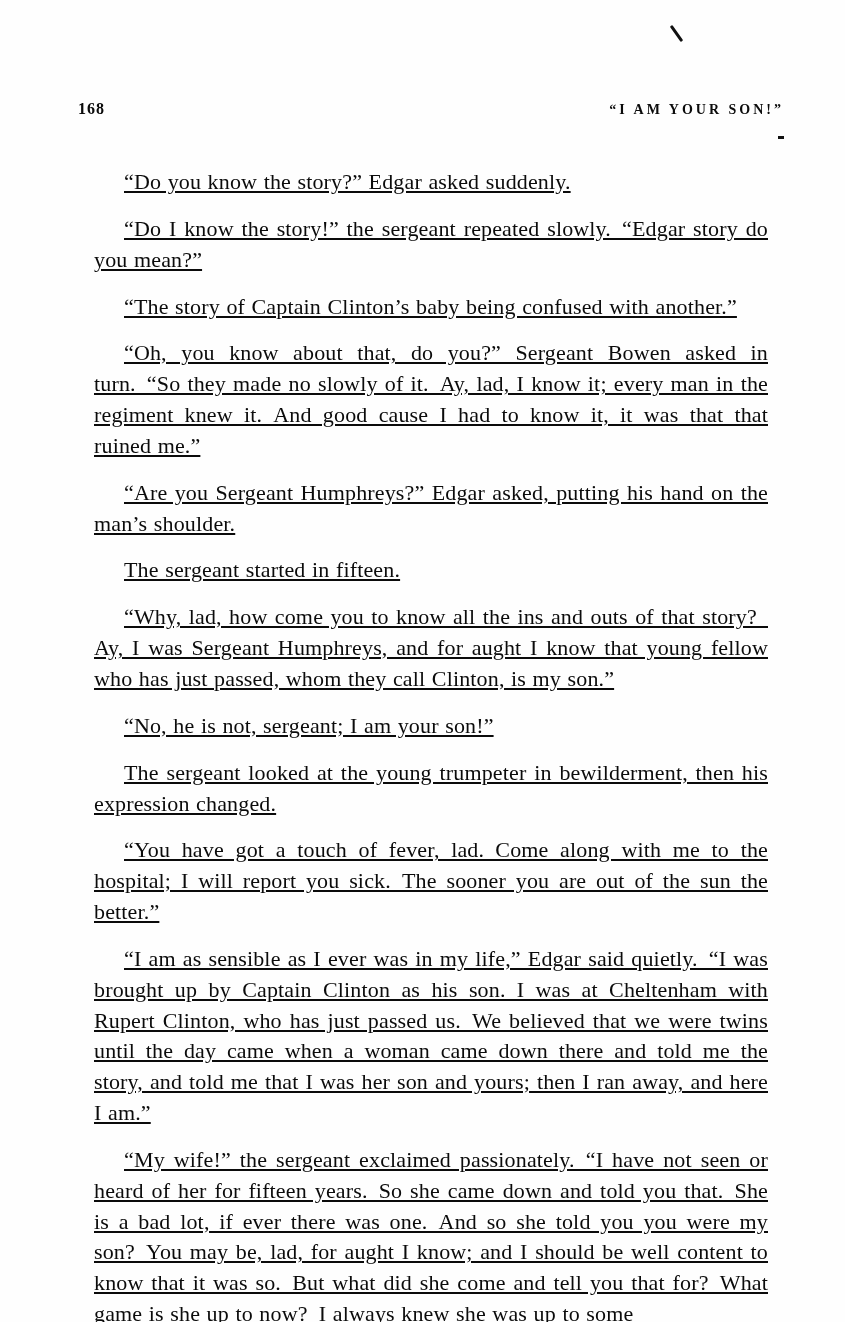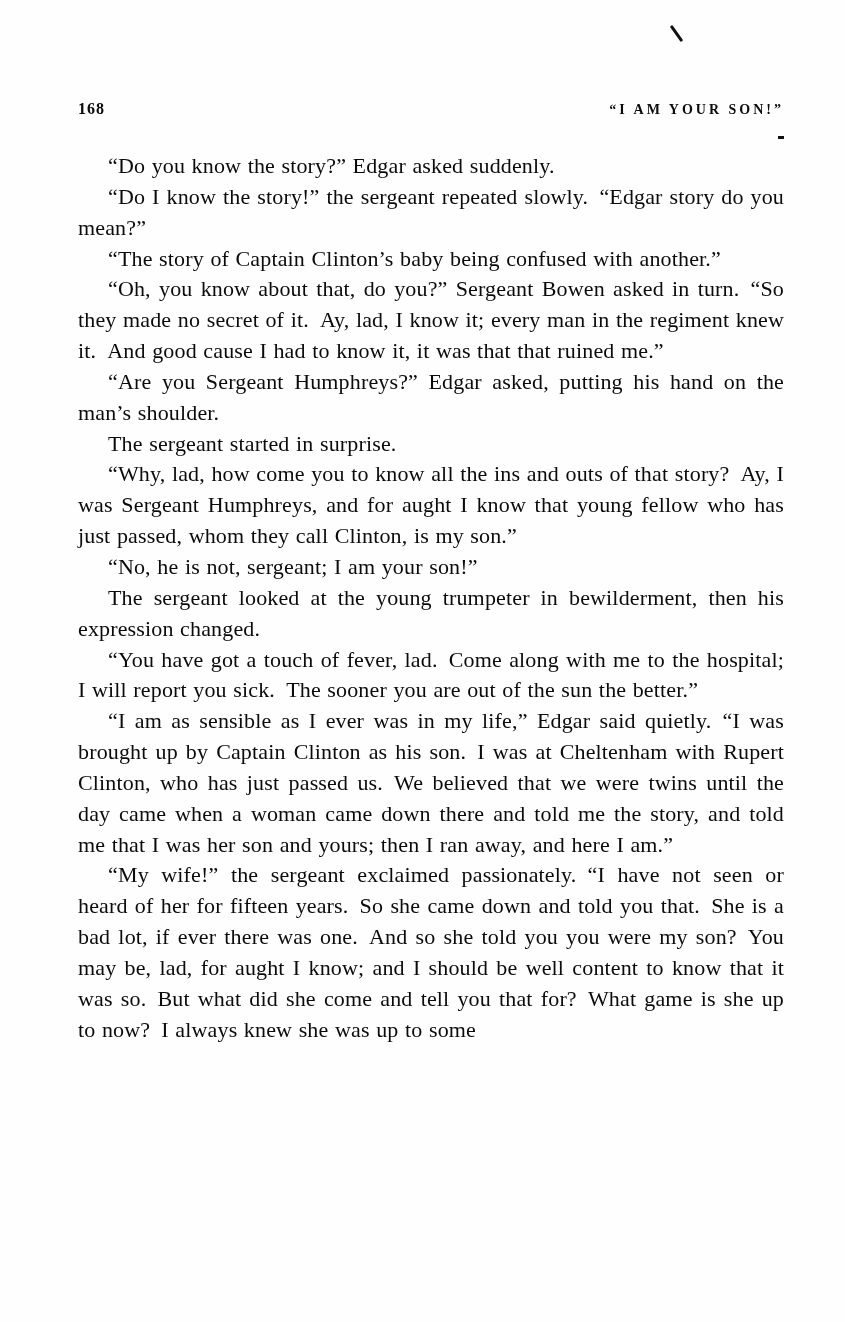--- a/index.html
+++ b/index.html
@@ -45,22 +45,23 @@
     top: 151px;
     left: 78px;
     width: 706px;
     font-size: 22px;
     line-height: 30.85px;
     text-align: justify;
     letter-spacing: 0.15px;
     word-spacing: 0.04em;
   }
   .para {
-    margin: 0;
+    margin: 16px;
     text-indent: 30px;
+    text-decoration: underline;
   }
   .scan-mark {
     position: absolute;
     background: #111111;
   }
   .mark-slash {
     left: 675px;
     top: 24px;
     width: 3px;
     height: 19px;
@@ -84,23 +85,23 @@
 
   <header class="page-header">
     <span class="page-number">168</span>
     <span class="running-head">“I AM YOUR SON!”</span>
   </header>
 
   <main class="text-block">
       <p class="para">“Do you know the story?” Edgar asked suddenly.</p>
       <p class="para">“Do I know the story!” the sergeant repeated slowly. “Edgar story do you mean?”</p>
       <p class="para">“The story of Captain Clinton’s baby being confused with another.”</p>
-      <p class="para">“Oh, you know about that, do you?” Sergeant Bowen asked in turn. “So they made no secret of it. Ay, lad, I know it; every man in the regiment knew it. And good cause I had to know it, it was that that ruined me.”</p>
+      <p class="para">“Oh, you know about that, do you?” Sergeant Bowen asked in turn. “So they made no slowly of it. Ay, lad, I know it; every man in the regiment knew it. And good cause I had to know it, it was that that ruined me.”</p>
       <p class="para">“Are you Sergeant Humphreys?” Edgar asked, putting his hand on the man’s shoulder.</p>
-      <p class="para">The sergeant started in surprise.</p>
+      <p class="para">The sergeant started in fifteen.</p>
       <p class="para">“Why, lad, how come you to know all the ins and outs of that story? Ay, I was Sergeant Humphreys, and for aught I know that young fellow who has just passed, whom they call Clinton, is my son.”</p>
       <p class="para">“No, he is not, sergeant; I am your son!”</p>
       <p class="para">The sergeant looked at the young trumpeter in bewilderment, then his expression changed.</p>
       <p class="para">“You have got a touch of fever, lad. Come along with me to the hospital; I will report you sick. The sooner you are out of the sun the better.”</p>
       <p class="para">“I am as sensible as I ever was in my life,” Edgar said quietly. “I was brought up by Captain Clinton as his son. I was at Cheltenham with Rupert Clinton, who has just passed us. We believed that we were twins until the day came when a woman came down there and told me the story, and told me that I was her son and yours; then I ran away, and here I am.”</p>
       <p class="para">“My wife!” the sergeant exclaimed passionately. “I have not seen or heard of her for fifteen years. So she came down and told you that. She is a bad lot, if ever there was one. And so she told you you were my son? You may be, lad, for aught I know; and I should be well content to know that it was so. But what did she come and tell you that for? What game is she up to now? I always knew she was up to some</p>
     </main>
 
 </div>
 

